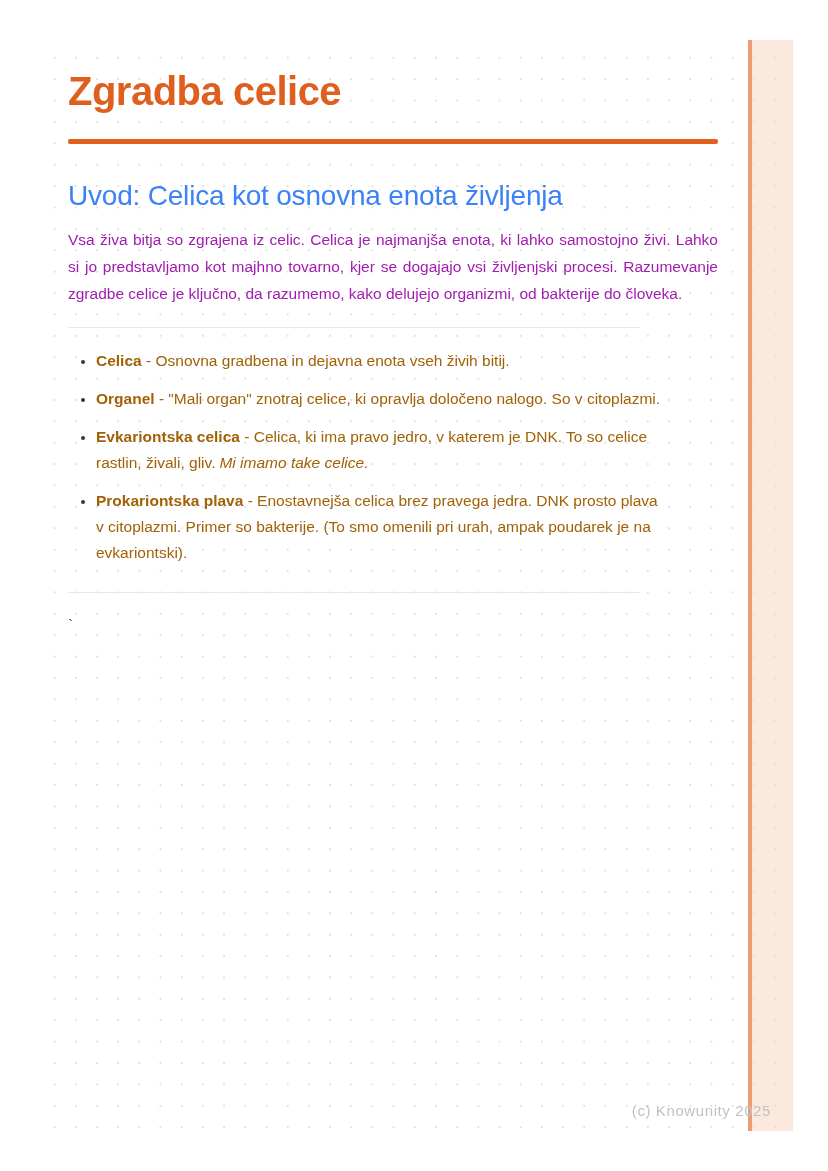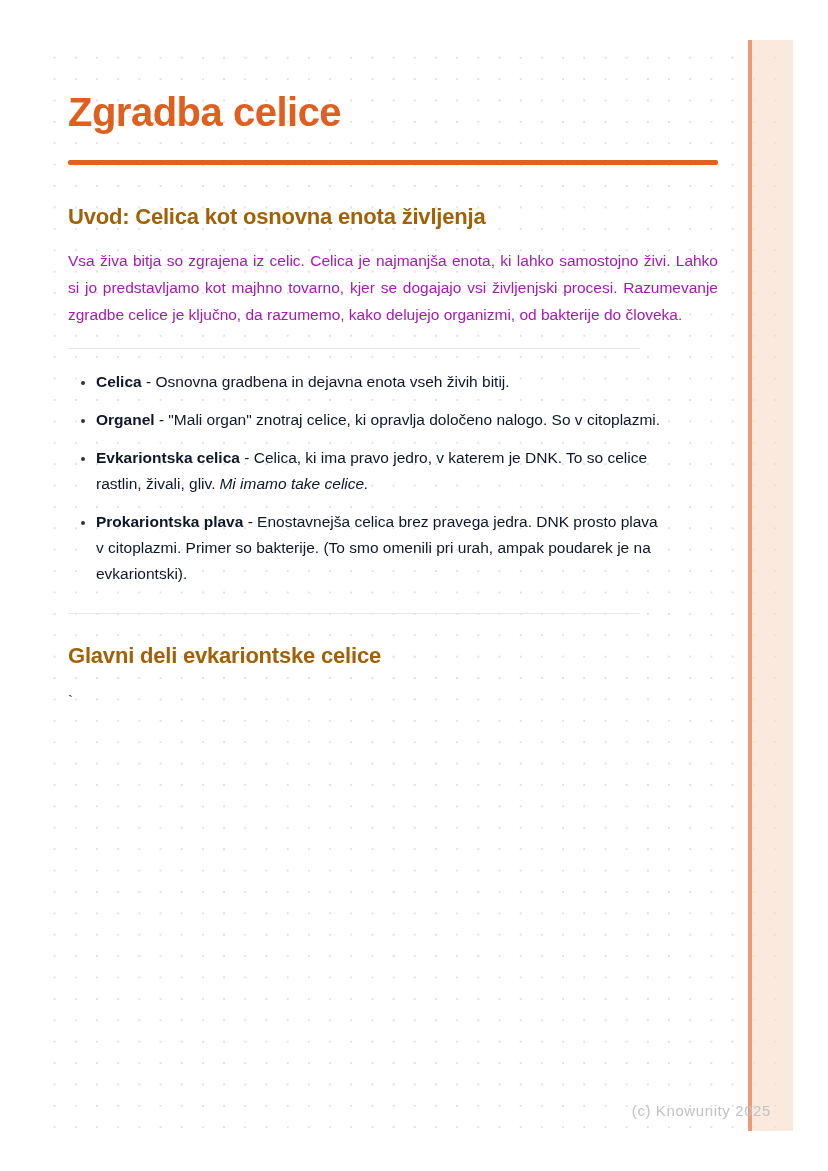--- a/index.html
+++ b/index.html
@@ -34,41 +34,40 @@
     background-position: 6px 7px;
     pointer-events: none;
   }
 
   
   .content {
     position: absolute;
     left: 68px; top: 70px;
     width: 650px;
     z-index: 2;
-    margin-top: 21px;
   }
   h1.doc-title {
     font-size: 40px;
     line-height: 42px;
     font-weight: 800;
     letter-spacing: -0.5px;
     color: #de5f1e;
   }
   .title-rule {
     margin-top: 27px;
     width: 650px; height: 5px;
     background: #e2611f;
     border: none;
     border-radius: 2px;
   }
   h2.section-heading {
-    font-size: 22px;
+    font-size: 28px;
     line-height: 26px;
-    font-weight: 700;
-    color: #a16207;
+    font-weight: 400;
+    color: #3b82f6;
     letter-spacing: -0.2px;
   }
   .sec-intro { margin-top: 39px; }
   .sec-terms { margin-top: 30px; }
   .sec-parts { margin-top: 29px; }
 
   p.body-text {
     font-size: 15.5px;
     line-height: 27px;
     color: #a21caf;
@@ -99,21 +98,21 @@
   ul.terms {
     margin-top: 20px;
     list-style: disc outside;
     padding-left: 28px;
     width: 600px;
   }
   ul.terms li {
     font-size: 15.5px;
     line-height: 26px;
     margin-bottom: 12px;
-    color: #0f172a;
+    color: #a16207;
   }
   ul.terms li::marker { color: #31353c; font-size: 14px; }
   ul.terms li:last-child { margin-bottom: 0; }
   .term-name { font-weight: 700; }
   .term-italic { font-style: italic; }
   .term-italic:not(:empty) { margin-left: 4px; }
 
   .footer-credit {
     position: absolute;
     top: 1102px;
@@ -144,19 +143,18 @@
 
   <ul class="terms">
     <li><span class="term-name">Celica</span><span> - </span><span>Osnovna gradbena in dejavna enota vseh živih bitij.</span><span class="term-italic"></span></li>
     <li><span class="term-name">Organel</span><span> - </span><span>"Mali organ" znotraj celice, ki opravlja določeno nalogo. So v citoplazmi.</span><span class="term-italic"></span></li>
     <li><span class="term-name">Evkariontska celica</span><span> - </span><span>Celica, ki ima pravo jedro, v katerem je DNK. To so celice rastlin, živali, gliv.</span><span class="term-italic">Mi imamo take celice.</span></li>
     <li><span class="term-name">Prokariontska plava</span><span> - </span><span>Enostavnejša celica brez pravega jedra. DNK prosto plava v citoplazmi. Primer so bakterije. (To smo omenili pri urah, ampak poudarek je na evkariontski).</span><span class="term-italic"></span></li>
   </ul>
 
   <hr class="divider divider-2">
 
-  <h2 class="section-heading sec-parts">Glavni deli evkariontske celice</h2>
 
   <div class="stray-char">`</div>
 
 </div>
 
 <div class="footer-credit">(c) Knowunity 2025</div>
 
 </body></html>

